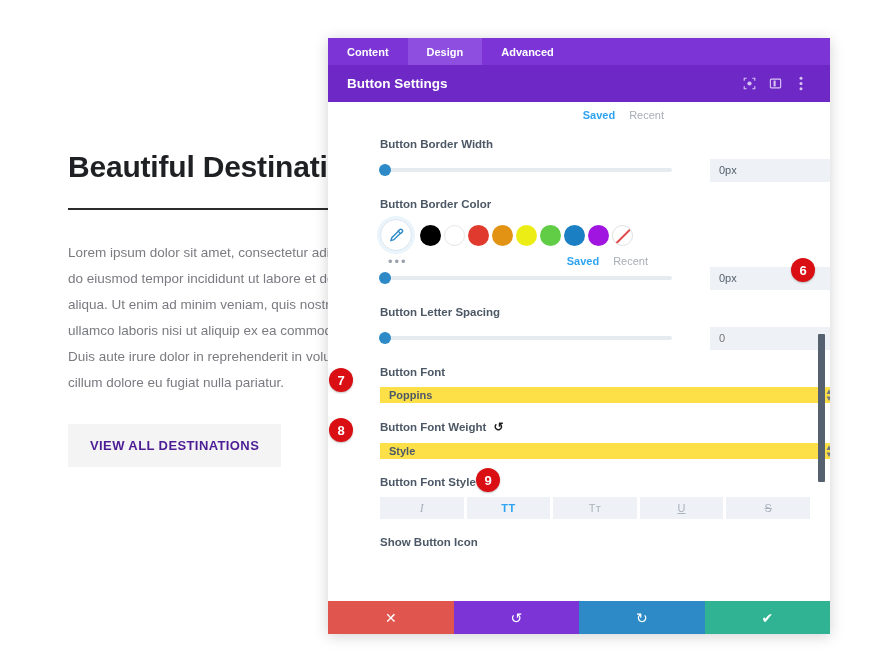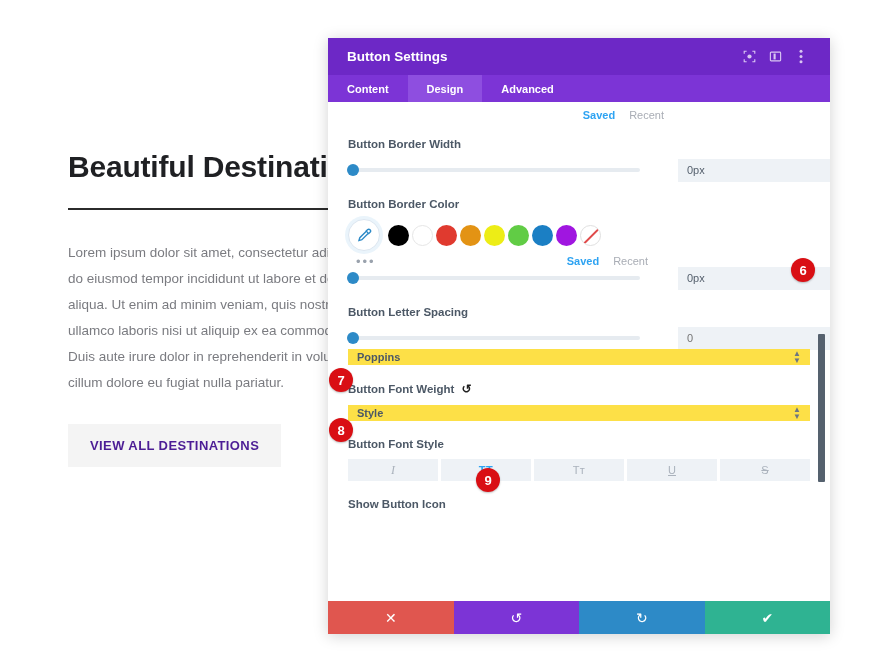--- a/index.html
+++ b/index.html
@@ -106,20 +106,21 @@
   #modal-body {
     flex: 1;
     position: relative;
     background: #ffffff;
     overflow: hidden;
   }
   #modal-scroll {
     position: absolute;
     inset: 0;
     padding: 0 20px;
+    margin-left: 32px;
   }
 
   .saved-recent {
     display: flex;
     justify-content: flex-end;
     gap: 14px;
     padding-top: 7px;
     padding-right: 146px;
     font-size: 11px;
   }
@@ -339,20 +340,26 @@
       <div>aliqua. Ut enim ad minim veniam, quis nostrud exercitation</div>
       <div>ullamco laboris nisi ut aliquip ex ea commodo consequat.</div>
       <div>Duis aute irure dolor in reprehenderit in voluptate velit esse</div>
       <div>cillum dolore eu fugiat nulla pariatur.</div>
     </div>
     <div id="cta-button">VIEW ALL DESTINATIONS</div>
   </div>
 </div>
 
 <div id="modal">
+
+  <div id="modal-tabs">
+    <div class="tab">Content</div>
+    <div class="tab active">Design</div>
+    <div class="tab">Advanced</div>
+  </div>
 
   <div id="modal-header">
     <div id="modal-title">Button Settings</div>
     <div class="hdr-icon">
       <svg width="13" height="13" viewBox="0 0 16 16" fill="none" stroke="#d9c6f2" stroke-width="1.4">
         <path d="M1.5 4.5V1.5H4.5M11.5 1.5H14.5V4.5M14.5 11.5V14.5H11.5M4.5 14.5H1.5V11.5"></path>
         <circle cx="8" cy="8" r="2.6" fill="#d9c6f2" stroke="none"></circle>
       </svg>
     </div>
     <div class="hdr-icon">
@@ -363,26 +370,20 @@
     </div>
     <div class="hdr-icon">
       <svg width="4" height="15" viewBox="0 0 4 15">
         <circle cx="2" cy="2.2" r="1.5" fill="#d9c6f2"></circle>
         <circle cx="2" cy="7.5" r="1.5" fill="#d9c6f2"></circle>
         <circle cx="2" cy="12.8" r="1.5" fill="#d9c6f2"></circle>
       </svg>
     </div>
   </div>
 
-  <div id="modal-tabs">
-    <div class="tab">Content</div>
-    <div class="tab active">Design</div>
-    <div class="tab">Advanced</div>
-  </div>
-
   <div id="modal-body">
     <div id="modal-scroll">
 
       <div class="saved-recent">
         <span class="sr-saved">Saved</span>
         <span class="sr-recent">Recent</span>
       </div>
 
       <div class="field-label">
         <span>Button Border Width</span>
@@ -430,20 +431,23 @@
       <div class="field-label">
         <span>Button Letter Spacing</span>
       </div>
       <div class="slider-row">
         <div class="slider-track">
           <div class="slider-knob"></div>
         </div>
         <input class="slider-input placeholder" type="text" placeholder="0" style="">
       </div>
 
+      <div class="field-label">
+        <span>Button Font</span>
+      </div>
       <div class="select-box">
         <span>Poppins</span>
         <span class="caret">▲<br>▼</span>
       </div>
 
       <div class="field-label">
         <span>Button Font Weight</span>
         <span class="reset-icon">↺</span>
       </div>
       <div class="select-box">

